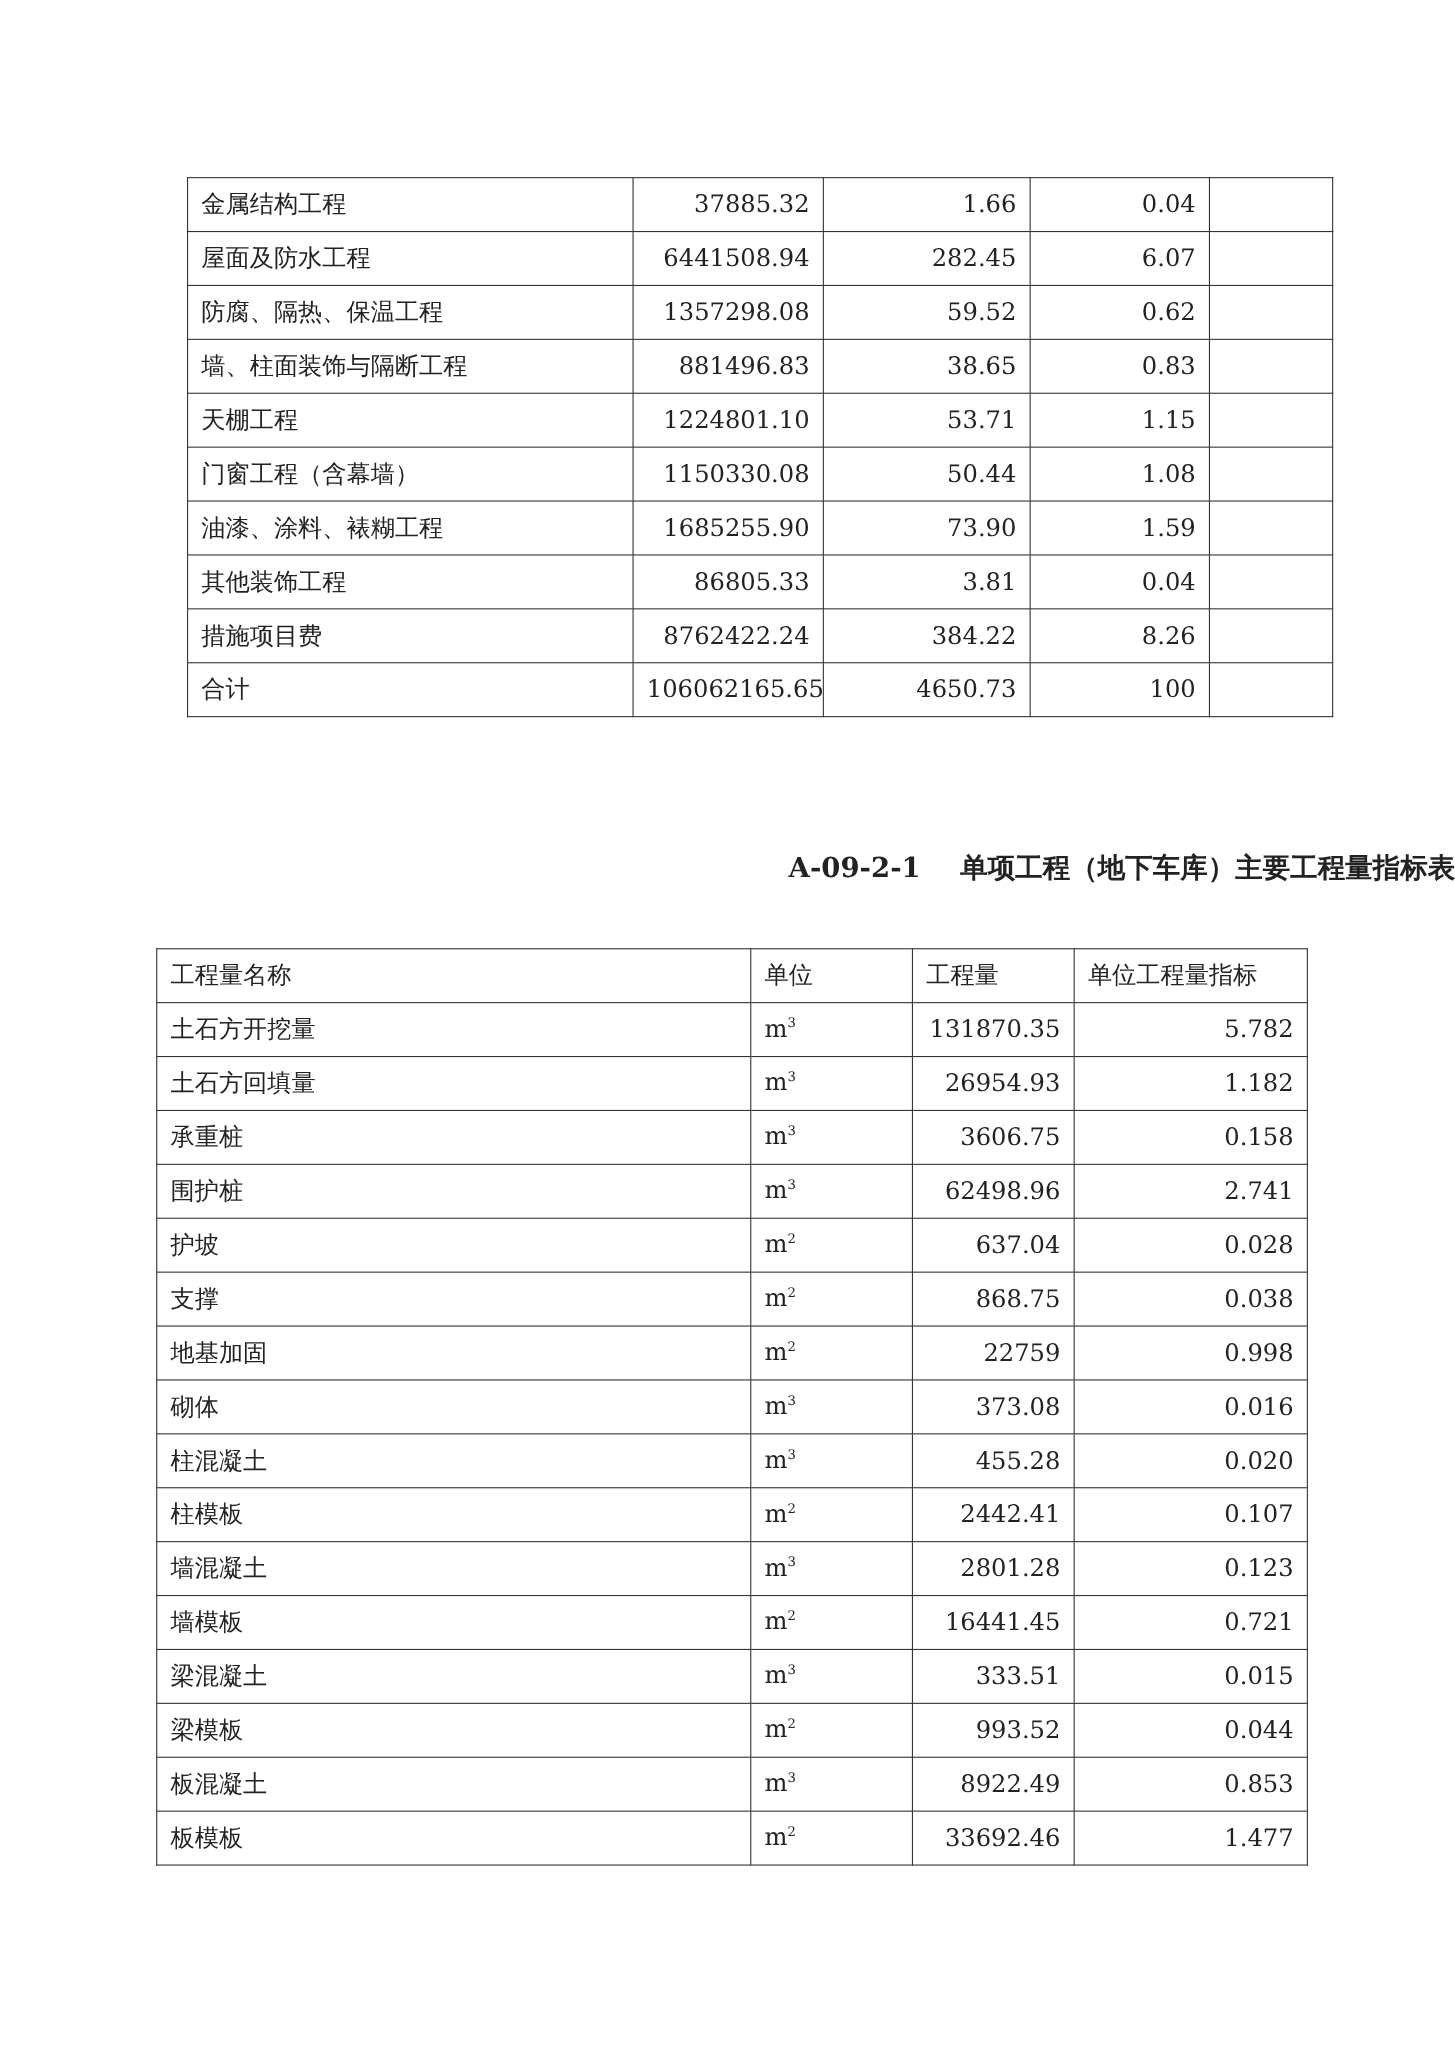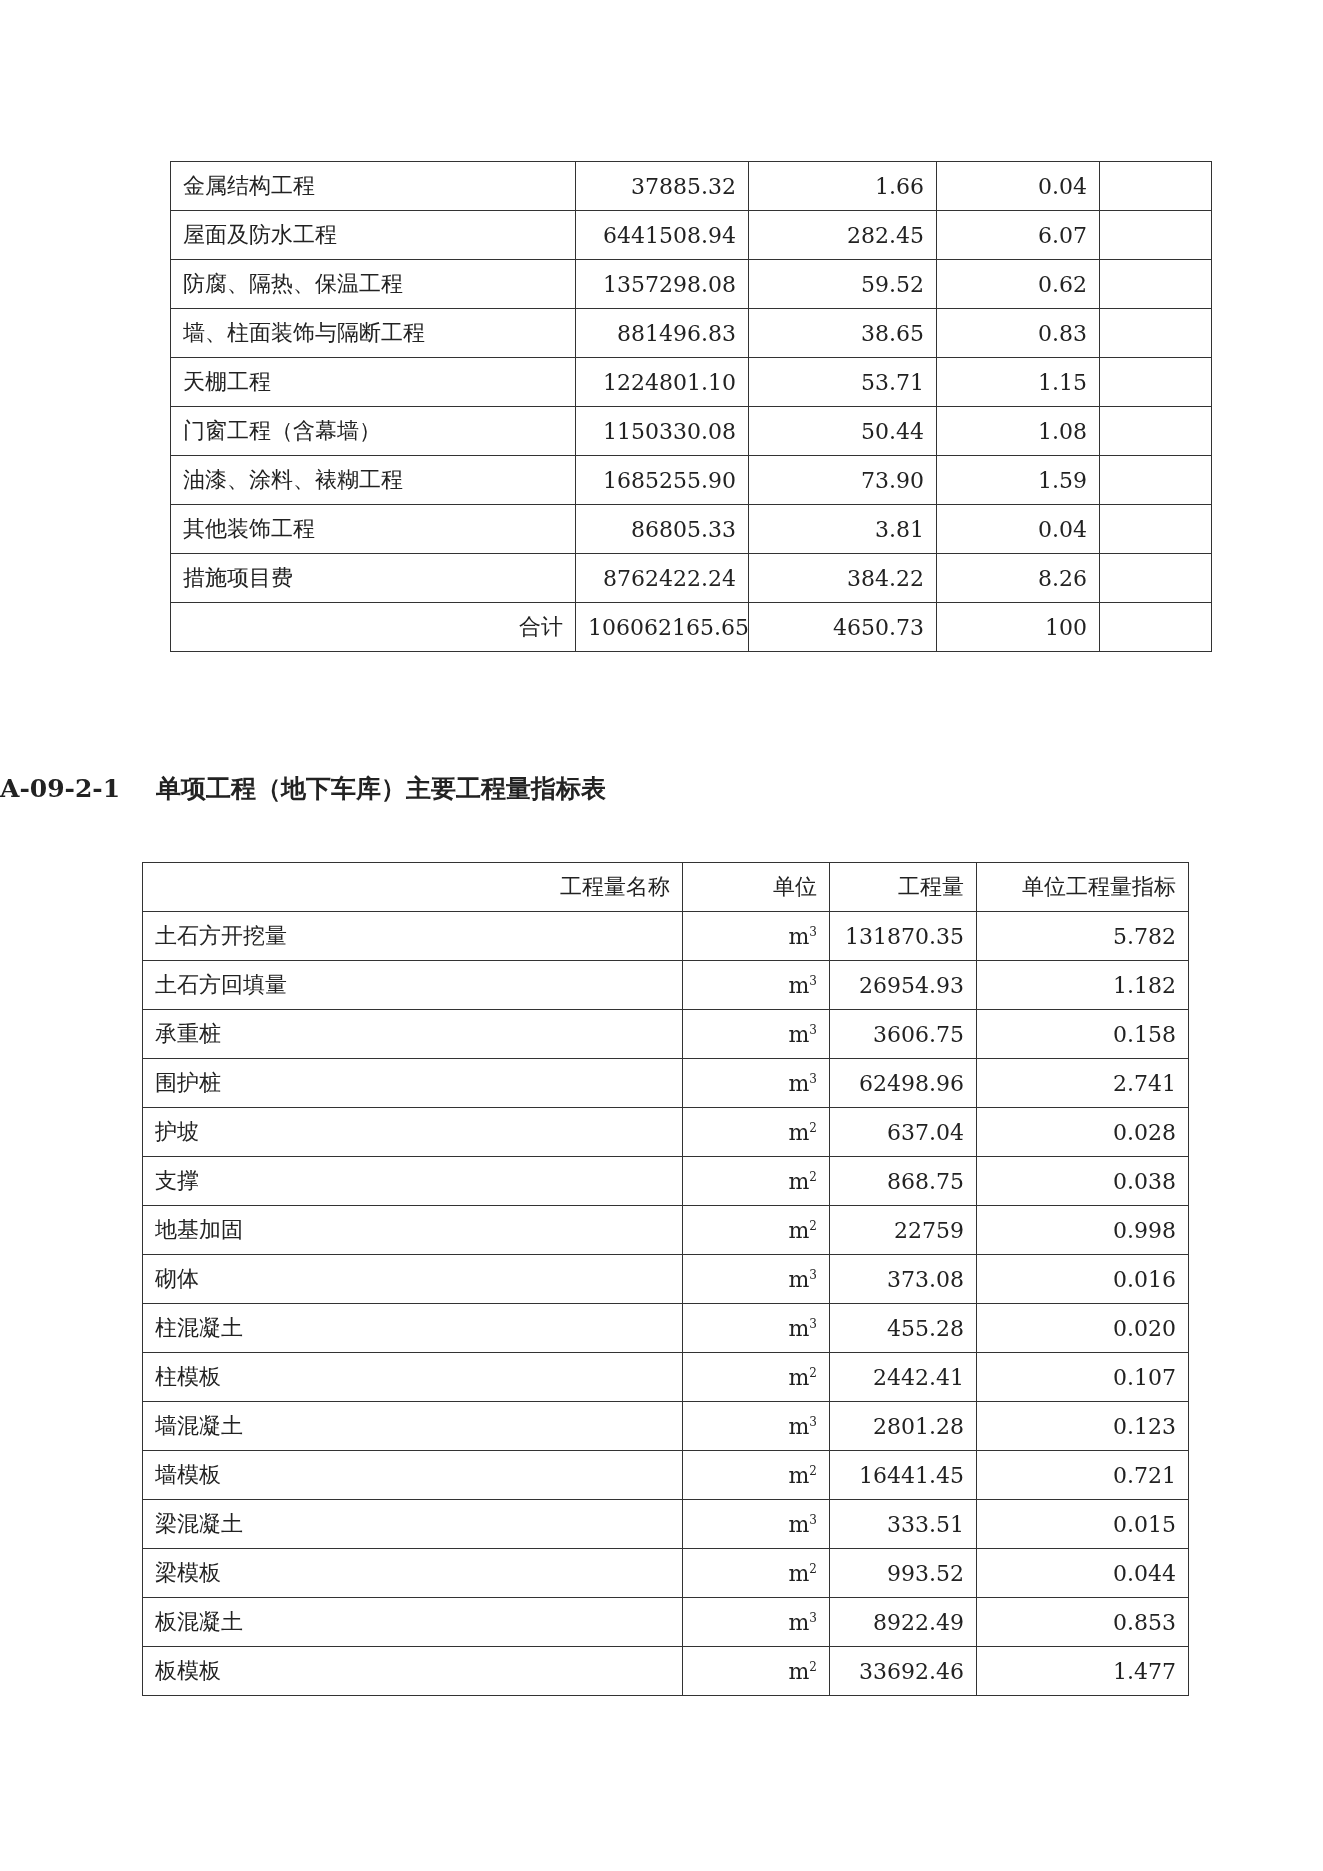--- a/index.html
+++ b/index.html
@@ -1,23 +1,23 @@
 <!DOCTYPE html>
 <html><head>
 <meta charset="utf-8">
 <style>
   html, body { margin:0; padding:0; background:#ffffff; }
   body { width:1323px; height:1871px; position:relative; font-family:"DejaVu Serif","Liberation Serif",serif; color:#222; }
   table { border-collapse:collapse; position:absolute; table-layout:fixed; }
   td { border:1.5px solid #333; height:49px; padding:0 12px; font-size:22px; box-sizing:border-box; white-space:nowrap; overflow:hidden; }
   td.num { text-align:right; }
-  td.ctr { text-align:right; }
+  td.ctr { text-align:left; }
   #t1 { left:142px; top:161px; width:1041px;margin-left:28px; }
   #t2 { left:142px; top:862px; width:1046px; }
-  .title { position:absolute; left:0; width:1323px; top:772px; text-align:left; font-size:25px; font-weight:bold; font-family:"DejaVu Serif",serif; }
+  .title { position:absolute; left:0; width:1323px; top:772px; text-align:right; font-size:25px; font-weight:bold; font-family:"DejaVu Serif",serif; }
   .title .code { margin-right:36px; }
   sup { font-size:12px; }
 </style>
 </head>
 <body>
 
 <table id="t1">
   <colgroup>
       <col style="width:405px">
       <col style="width:173px">

